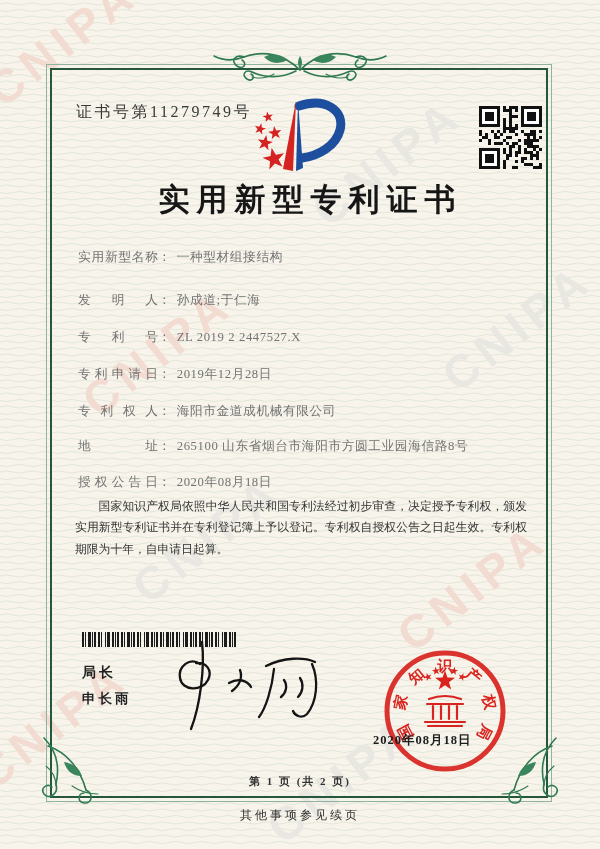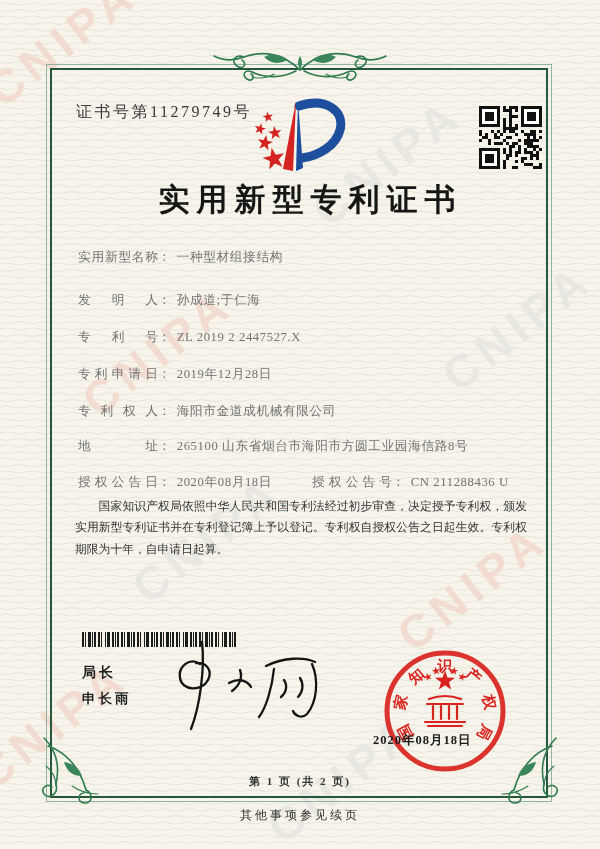--- a/index.html
+++ b/index.html
@@ -405,23 +405,20 @@
   <span class="flabel">专利申请日</span><span class="fcolon">：</span><span class="fvalue">2019年12月28日</span>
 </div>
 <div class="frow" style="top:403px;">
   <span class="flabel">专利权人</span><span class="fcolon">：</span><span class="fvalue">海阳市金道成机械有限公司</span>
 </div>
 <div class="frow" style="top:438px;">
   <span class="flabel">地址</span><span class="fcolon">：</span><span class="fvalue">265100 山东省烟台市海阳市方圆工业园海信路8号</span>
 </div>
 <div class="frow" style="top:474px;">
   <span class="flabel">授权公告日</span><span class="fcolon">：</span><span class="fvalue">2020年08月18日</span>
-  <span class="fpair2">
-    <span class="flabel">授权公告号</span><span class="fcolon">：</span><span class="fvalue">CN 211288436 U</span>
-  </span>
 </div>
 
 <div class="abs" id="statement">
   <p>国家知识产权局依照中华人民共和国专利法经过初步审查，决定授予专利权，颁发实用新型专利证书并在专利登记簿上予以登记。专利权自授权公告之日起生效。专利权期限为十年，自申请日起算。</p>
 </div>
 
 <svg class="abs content" id="barcode" width="160" height="15">
     <rect x="0" y="0" width="2" height="15" fill="#1c1c1c"></rect>
     <rect x="3" y="0" width="1" height="15" fill="#1c1c1c"></rect>
     <rect x="6" y="0" width="3" height="15" fill="#1c1c1c"></rect>

